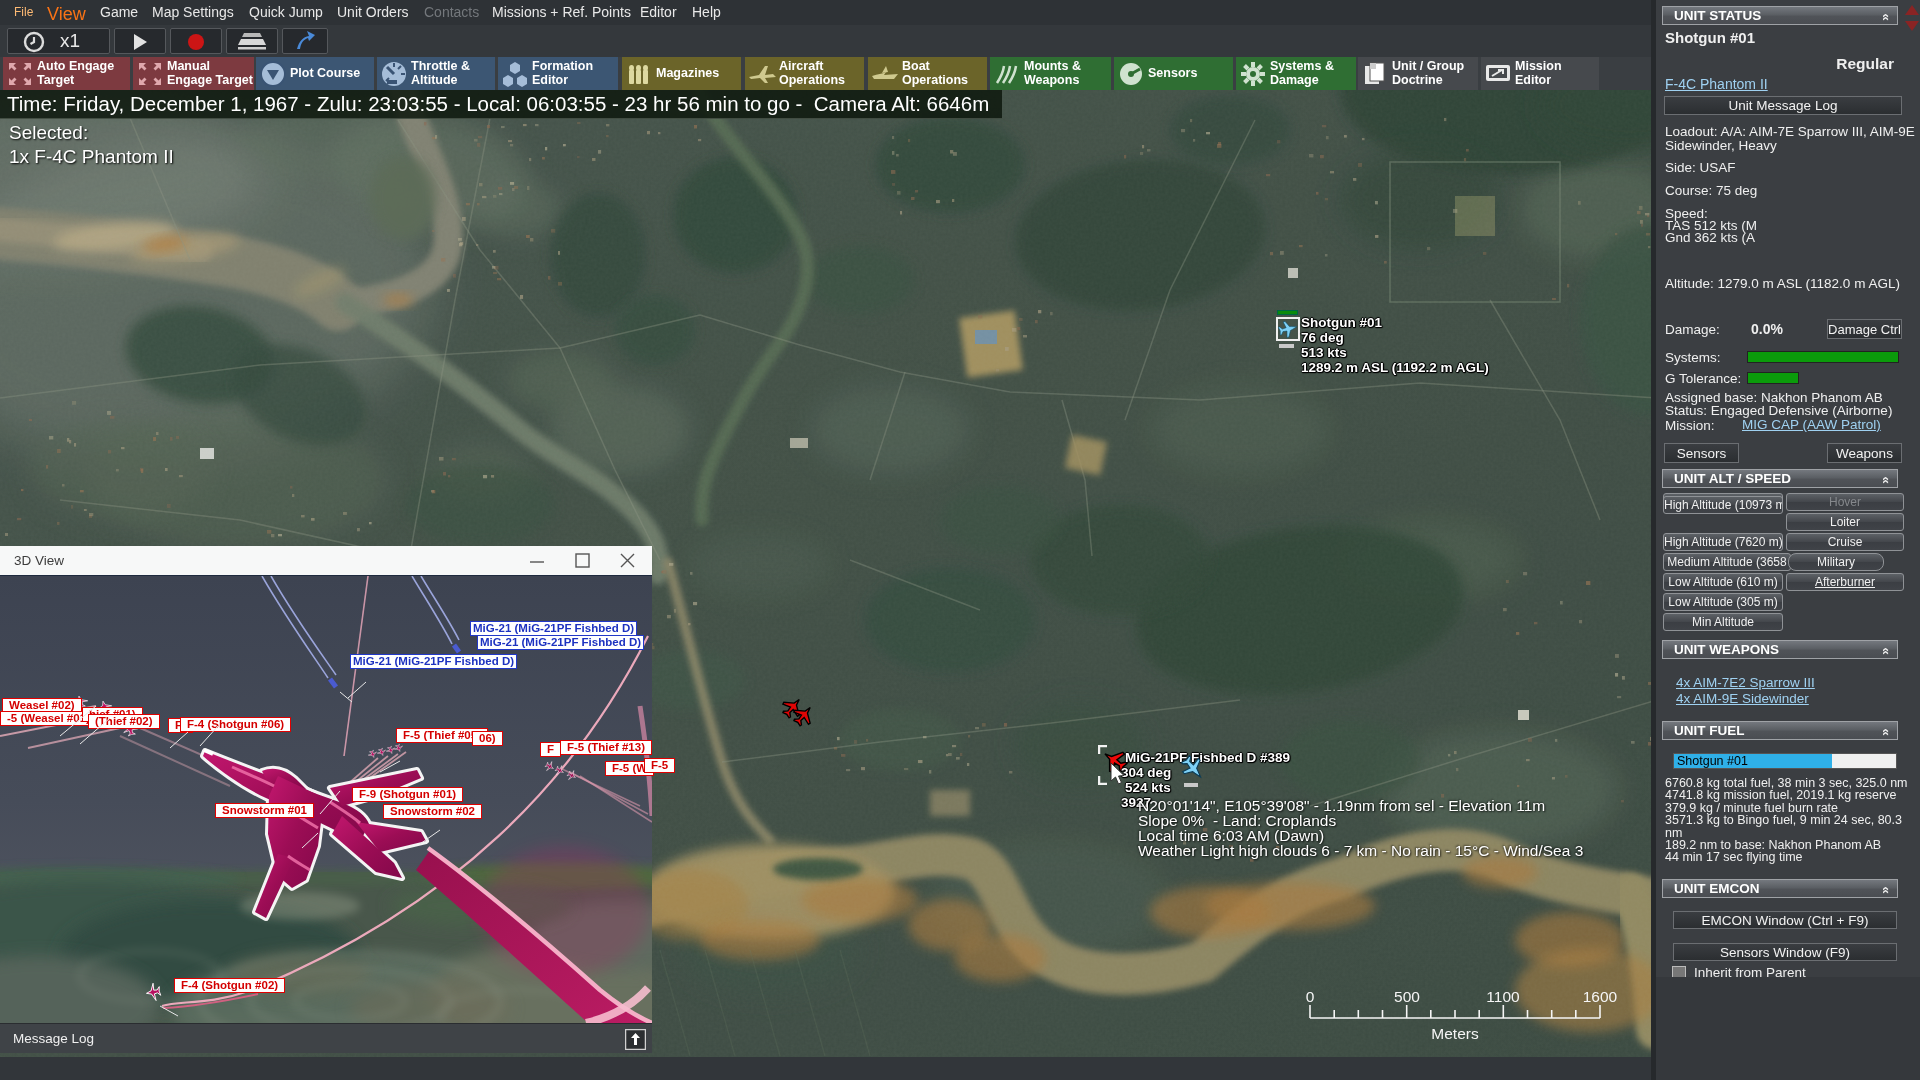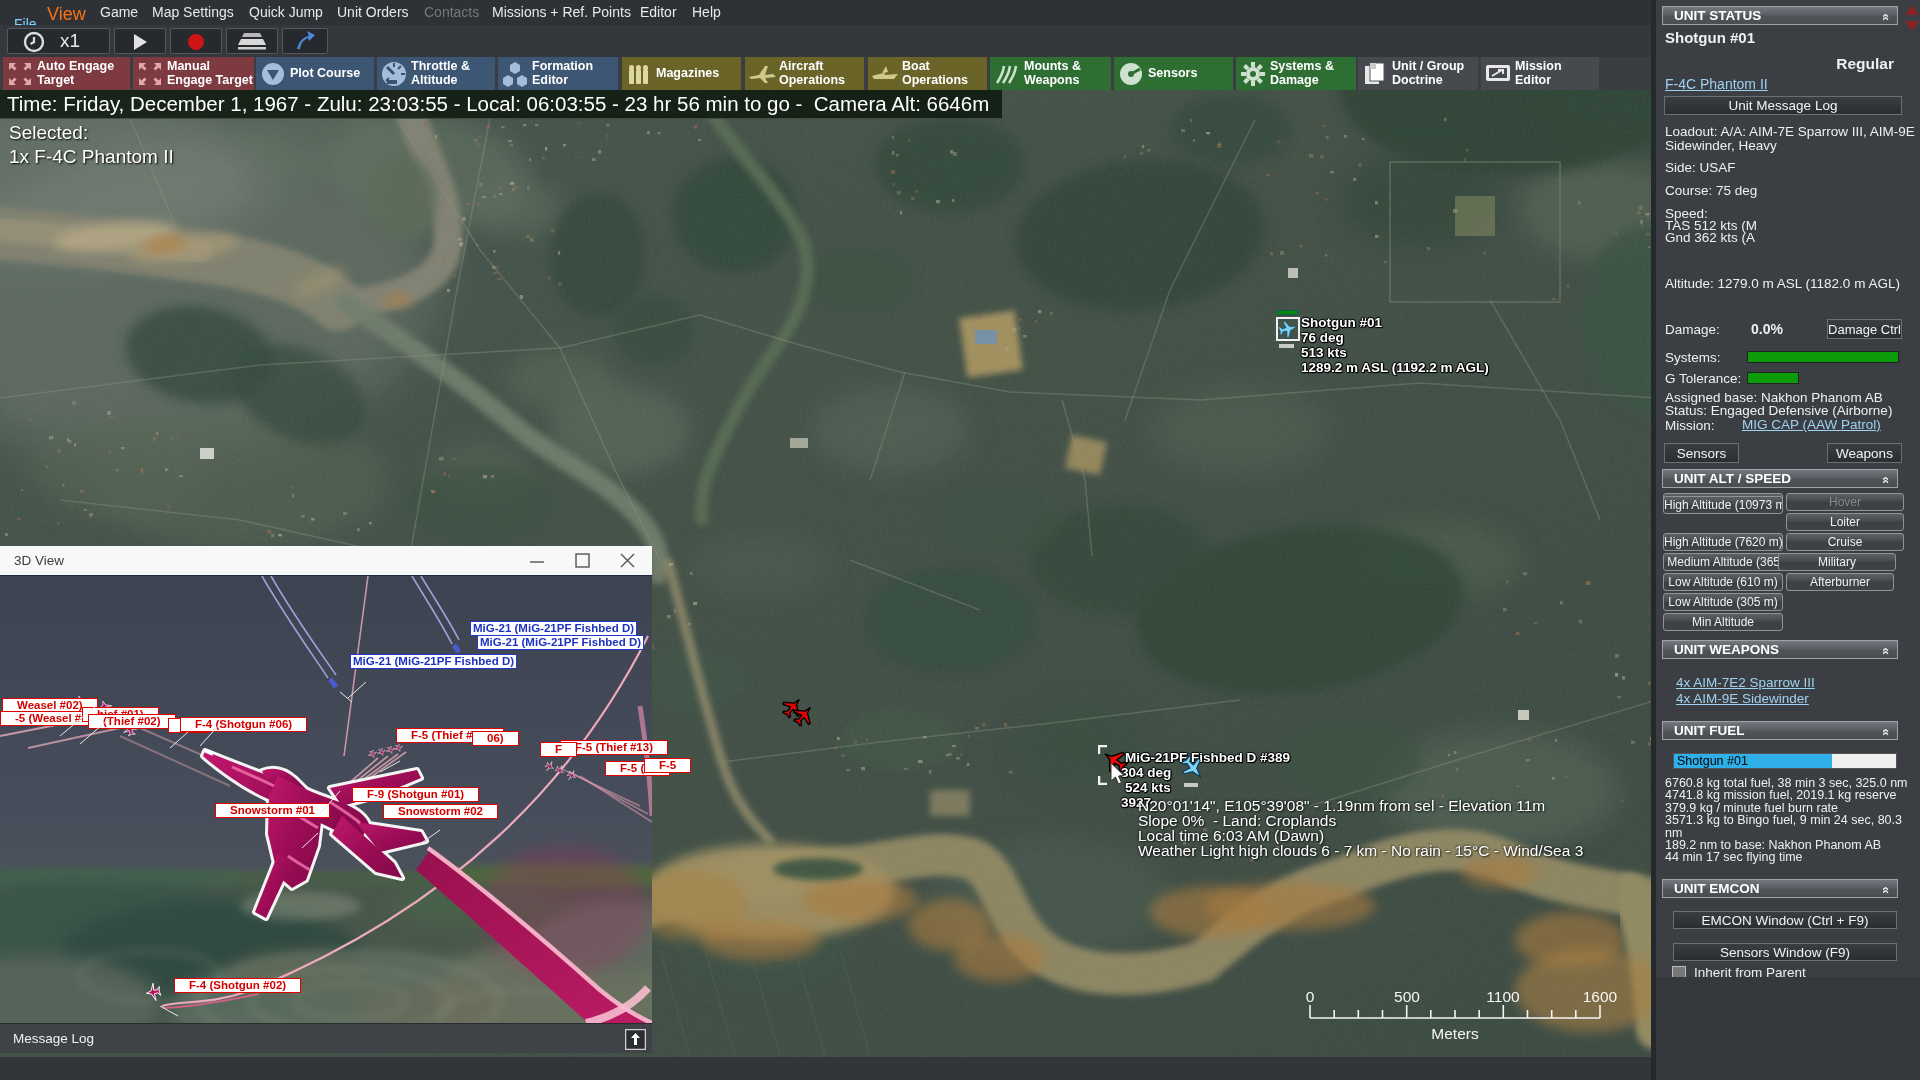--- a/index.html
+++ b/index.html
@@ -16,21 +16,21 @@
 .sbtn{position:absolute;background:linear-gradient(#5d6166,#44474c 48%,#3b3e43 52%,#404348);
  border:1px solid #8f9296;border-radius:3px;color:#f0f0f0;font-size:12px;text-align:center;white-space:nowrap;overflow:hidden;}
 .dbtn{position:absolute;background:linear-gradient(#3a3d41,#2b2e31);border:1px solid #6b6e72;
  color:#f2f2f2;font-size:13.5px;text-align:center;}
 .sb-txt{position:absolute;color:#efefef;font-size:13.5px;white-space:nowrap;}
 .link{color:#9fd1f1;text-decoration:underline;}
 .r3{position:absolute;top:57px;height:33px;display:flex;align-items:center;color:#fff;}
 .r3 .ic{flex:0 0 34px;display:flex;align-items:center;justify-content:center;}
 .r3 .tx{font-size:12.5px;line-height:13.5px;font-weight:bold;}
 .lbl3{position:absolute;background:#fff;border:1px solid #e00000;color:#d40000;
- font-size:11.5px;font-weight:bold;line-height:13px;padding:0 14px;white-space:nowrap;}
+ font-size:11.5px;font-weight:bold;line-height:13px;padding:0 6px;white-space:nowrap;}
 .lbl3b{position:absolute;background:#fff;border:1px solid #2238c8;color:#1d32c0;
  font-size:11.5px;font-weight:bold;line-height:13px;padding:0 2px;white-space:nowrap;}
 </style></head><body>
 <div id="root">
 
 <svg class="abs" style="left:0;top:88px" width="1657" height="969" viewBox="0 0 1657 969">
 <defs>
 <filter id="b6" x="-40%" y="-40%" width="180%" height="180%">
           <feGaussianBlur stdDeviation="6"></feGaussianBlur>
         </filter>
@@ -414,21 +414,21 @@
 <rect x="512" y="100" width="2.5" height="3.0" fill="#b5a584" opacity="0.45"></rect>
 <rect x="479" y="95" width="3.5" height="3.3" fill="#b5a584" opacity="0.47"></rect>
 <rect x="493" y="107" width="3.4" height="2.8" fill="#b5a584" opacity="0.35"></rect>
 <ellipse cx="1630" cy="17" rx="90" ry="45" fill="#2e4636" opacity="0.8" filter="url(#b12)"></ellipse>
 <rect width="1657" height="969" fill="#4d5756" opacity="0.10"></rect>
       <rect width="1657" height="969" fill="#232d26" opacity="0.07"></rect>
       <rect width="1657" height="969" filter="url(#noise)" opacity="0.10"></rect>
 <ellipse cx="403" cy="110" rx="33" ry="42" fill="#5d6c59" opacity="0.9" filter="url(#b6)"></ellipse>
 </svg>
 <div class="abs" style="left:0;top:0;width:1920px;height:25px;background:#2e3236;"></div>
-<div class="abs" style="left:14px;top:16px;font-size:14px;color:#7dd3fc;">File</div>
+<div class="abs" style="left:14px;top:5px;font-size:12px;color:#fdba74;">File</div>
 <div class="abs" style="left:47px;top:4px;font-size:18px;color:#f97316;">View</div>
 <div class="abs" style="left:100px;top:4px;font-size:14px;color:#e8e8e8;">Game</div>
 <div class="abs" style="left:152px;top:4px;font-size:14px;color:#e8e8e8;">Map Settings</div>
 <div class="abs" style="left:249px;top:4px;font-size:14px;color:#e8e8e8;">Quick Jump</div>
 <div class="abs" style="left:337px;top:4px;font-size:14px;color:#e8e8e8;">Unit Orders</div>
 <div class="abs" style="left:424px;top:4px;font-size:14px;color:#74787c;">Contacts</div>
 <div class="abs" style="left:492px;top:4px;font-size:14px;color:#e8e8e8;">Missions + Ref. Points</div>
 <div class="abs" style="left:640px;top:4px;font-size:14px;color:#e8e8e8;">Editor</div>
 <div class="abs" style="left:692px;top:4px;font-size:14px;color:#e8e8e8;">Help</div>
 <div class="abs" style="left:0;top:25px;width:1920px;height:32px;background:#34383c;"></div>
@@ -901,23 +901,23 @@
 <div class="dbtn" style="left:8px;top:443px;width:75px;height:20px;line-height:19px;">Sensors</div>
 <div class="dbtn" style="left:171px;top:443px;width:75px;height:20px;line-height:19px;">Weapons</div>
 <div class="hdr" style="top:469px;">UNIT ALT / SPEED<span class="chev">«</span></div>
 <div class="sbtn" style="left:7px;top:493px;width:120px;height:18px;line-height:17px;">Max Altitude</div>
 <div class="sbtn" style="left:130px;top:493px;width:118px;height:18px;line-height:17px;color:#85888c;">Hover</div>
 <div class="sbtn" style="left:7px;top:496px;width:120px;height:18px;line-height:17px;">High Altitude (10973 m</div>
 <div class="sbtn" style="left:130px;top:513px;width:118px;height:18px;line-height:17px;">Loiter</div>
 <div class="sbtn" style="left:7px;top:533px;width:120px;height:18px;line-height:17px;">High Altitude (7620 m)</div>
 <div class="sbtn" style="left:130px;top:533px;width:118px;height:18px;line-height:17px;">Cruise</div>
 <div class="sbtn" style="left:7px;top:553px;width:128px;height:18px;line-height:17px;">Medium Altitude (3658</div>
-<div class="sbtn" style="left:122px;top:553px;width:118px;height:18px;line-height:17px;">Military</div>
+<div class="sbtn" style="left:132px;top:553px;width:96px;height:18px;line-height:17px;border-radius:8px;">Military</div>
 <div class="sbtn" style="left:7px;top:573px;width:120px;height:18px;line-height:17px;">Low Altitude (610 m)</div>
-<div class="sbtn" style="left:130px;top:573px;width:108px;height:18px;line-height:17px;">Afterburner</div>
+<div class="sbtn" style="left:130px;top:573px;width:118px;height:18px;line-height:17px;text-decoration:underline;">Afterburner</div>
 <div class="sbtn" style="left:7px;top:593px;width:120px;height:18px;line-height:17px;">Low Altitude (305 m)</div>
 <div class="sbtn" style="left:7px;top:613px;width:120px;height:18px;line-height:17px;">Min Altitude</div>
 <div class="hdr" style="top:640px;">UNIT WEAPONS<span class="chev">«</span></div>
 <div class="sb-txt link" style="left:20px;top:675px;">4x AIM-7E2 Sparrow III</div>
 <div class="sb-txt link" style="left:20px;top:691px;">4x AIM-9E Sidewinder</div>
 <div class="hdr" style="top:721px;">UNIT FUEL<span class="chev">«</span></div>
 <div class="abs" style="left:17px;top:753px;width:224px;height:16px;background:#f0f0f0;border:1px solid #555;">
         <div class="abs" style="left:0;top:0;width:158px;height:14px;background:#2fb0e8;"></div>
         <div class="abs" style="left:3px;top:0px;font-size:12.5px;color:#000;">Shotgun #01</div>
       </div>

